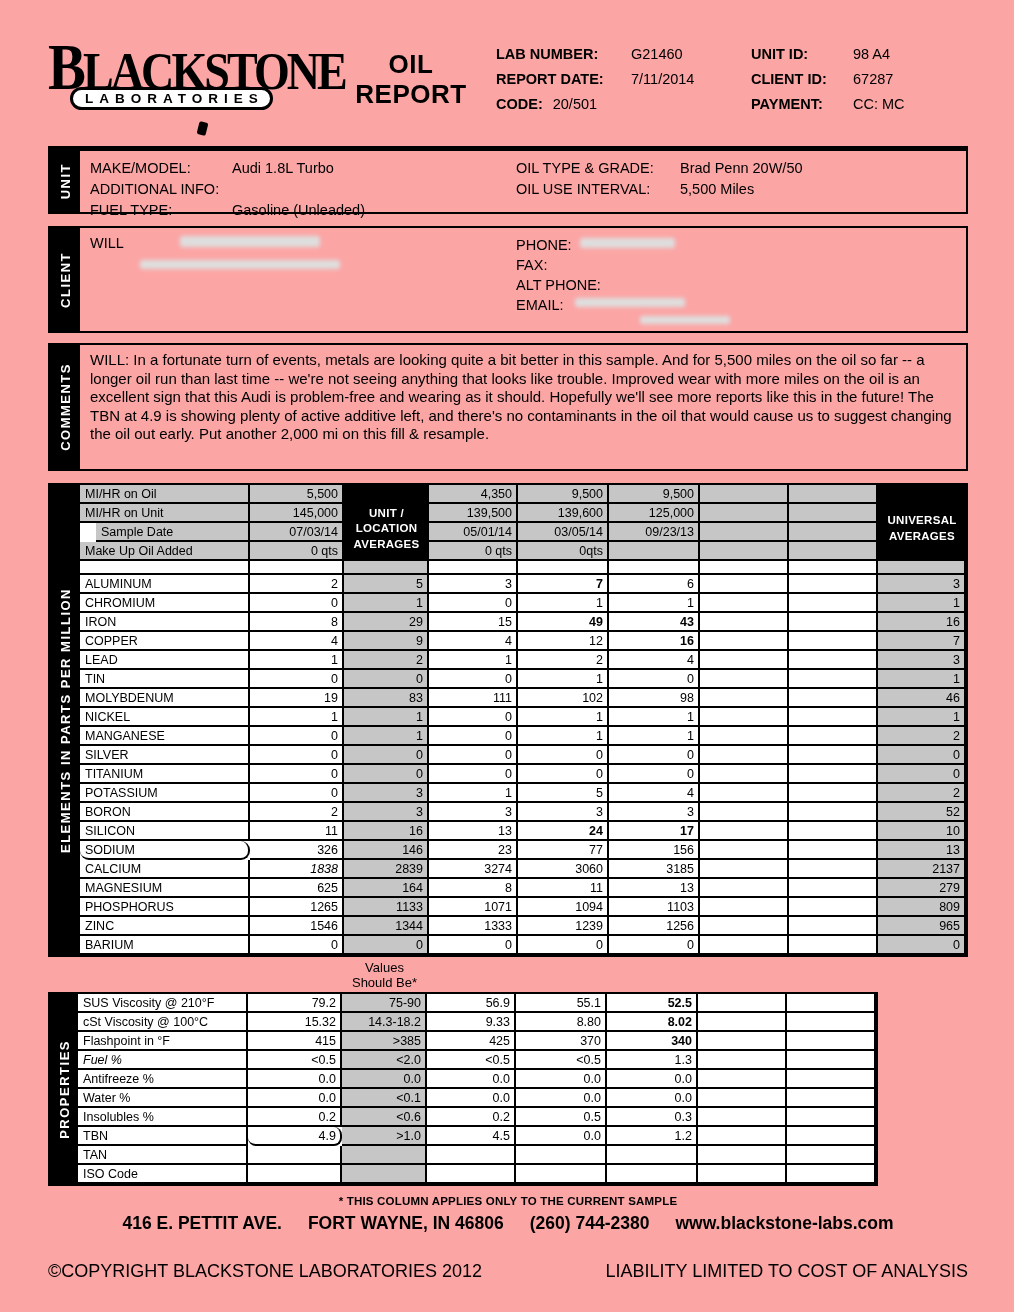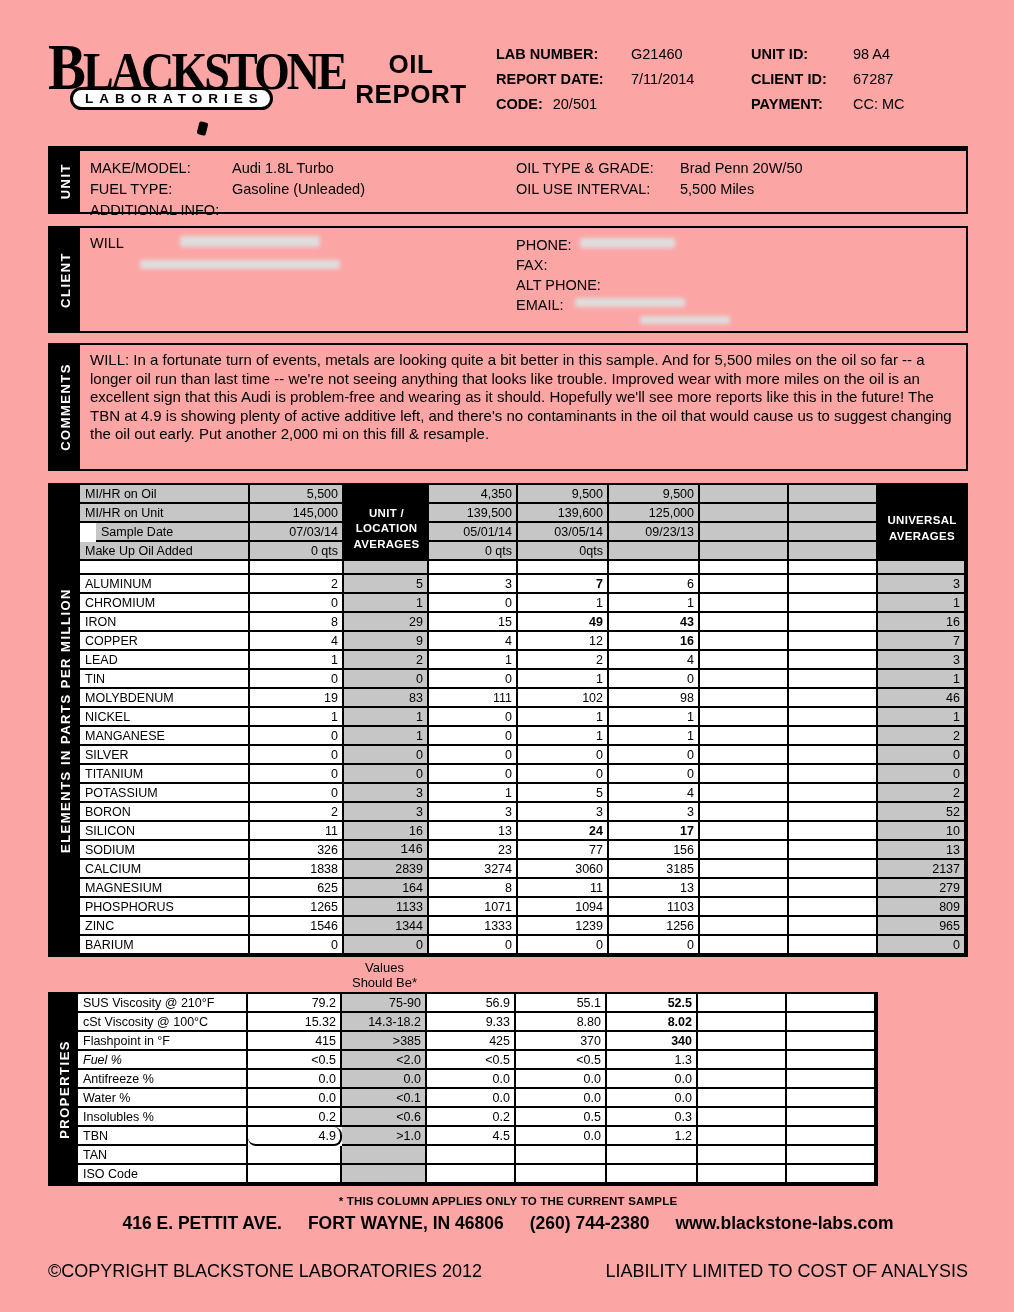--- a/index.html
+++ b/index.html
@@ -118,26 +118,26 @@
     <div class="tab">
         <span>UNIT</span>
       </div>
     <div class="secbody twocol">
       <div class="colL">
         <div class="fieldrow">
           <span class="fl">MAKE/MODEL:</span>
           <span class="fv">Audi 1.8L Turbo</span>
         </div>
         <div class="fieldrow">
+          <span class="fl" style="width:auto">ADDITIONAL INFO:</span>
+          <span class="fv"></span>
+        </div>
+        <div class="fieldrow">
           <span class="fl">FUEL TYPE:</span>
           <span class="fv">Gasoline (Unleaded)</span>
-        </div>
-        <div class="fieldrow">
-          <span class="fl" style="width:auto">ADDITIONAL INFO:</span>
-          <span class="fv"></span>
         </div>
       </div>
       <div class="colR">
         <div class="fieldrow">
           <span class="fl">OIL TYPE &amp; GRADE:</span>
           <span class="fv">Brad Penn 20W/50</span>
         </div>
         <div class="fieldrow">
           <span class="fl">OIL USE INTERVAL:</span>
           <span class="fv">5,500 Miles</span>
@@ -347,31 +347,31 @@
         <div class="cell val gray" style="grid-area: 18 / 9;">52</div>
         <div class="cell lbl" style="grid-area: 19 / 1;">SILICON</div>
         <div class="cell val" style="grid-area: 19 / 2;">11</div>
         <div class="cell val gray" style="grid-area: 19 / 3;">16</div>
         <div class="cell val" style="grid-area: 19 / 4;">13</div>
         <div class="cell val b" style="grid-area: 19 / 5;">24</div>
         <div class="cell val b" style="grid-area: 19 / 6;">17</div>
         <div class="cell val" style="grid-area: 19 / 7;"></div>
         <div class="cell val" style="grid-area: 19 / 8;"></div>
         <div class="cell val gray" style="grid-area: 19 / 9;">10</div>
-        <div class="cell lbl" style="grid-area: 20 / 1;">SODIUM</div>
+        <div class="cell lbl" style="grid-area: 20 / 1; border-radius: 9px;">SODIUM</div>
         <div class="cell val" style="grid-area: 20 / 2;">326</div>
-        <div class="cell val gray" style="grid-area: 20 / 3; font-family: Liberation Mono, monospace;">146</div>
+        <div class="cell val gray" style="grid-area: 20 / 3;">146</div>
         <div class="cell val" style="grid-area: 20 / 4;">23</div>
         <div class="cell val" style="grid-area: 20 / 5;">77</div>
         <div class="cell val" style="grid-area: 20 / 6;">156</div>
         <div class="cell val" style="grid-area: 20 / 7;"></div>
         <div class="cell val" style="grid-area: 20 / 8;"></div>
         <div class="cell val gray" style="grid-area: 20 / 9;">13</div>
         <div class="cell lbl" style="grid-area: 21 / 1;">CALCIUM</div>
-        <div class="cell val" style="grid-area: 21 / 2;">1838</div>
+        <div class="cell val" style="grid-area: 21 / 2; font-style: italic;">1838</div>
         <div class="cell val gray" style="grid-area: 21 / 3;">2839</div>
         <div class="cell val" style="grid-area: 21 / 4;">3274</div>
         <div class="cell val" style="grid-area: 21 / 5;">3060</div>
         <div class="cell val" style="grid-area: 21 / 6;">3185</div>
         <div class="cell val" style="grid-area: 21 / 7;"></div>
         <div class="cell val" style="grid-area: 21 / 8;"></div>
         <div class="cell val gray" style="grid-area: 21 / 9;">2137</div>
         <div class="cell lbl" style="grid-area: 22 / 1;">MAGNESIUM</div>
         <div class="cell val" style="grid-area: 22 / 2;">625</div>
         <div class="cell val gray" style="grid-area: 22 / 3;">164</div>

